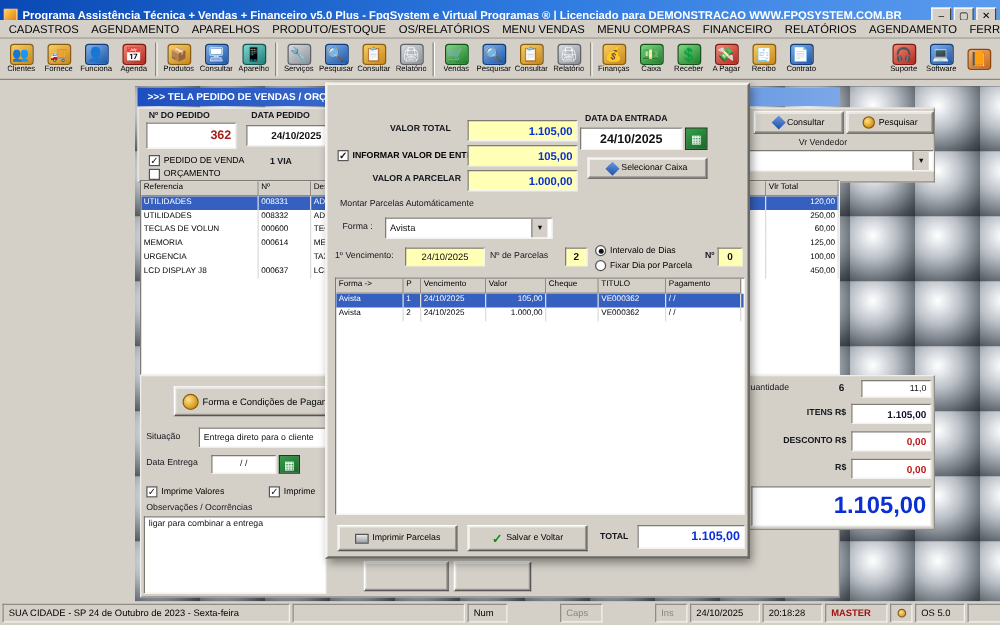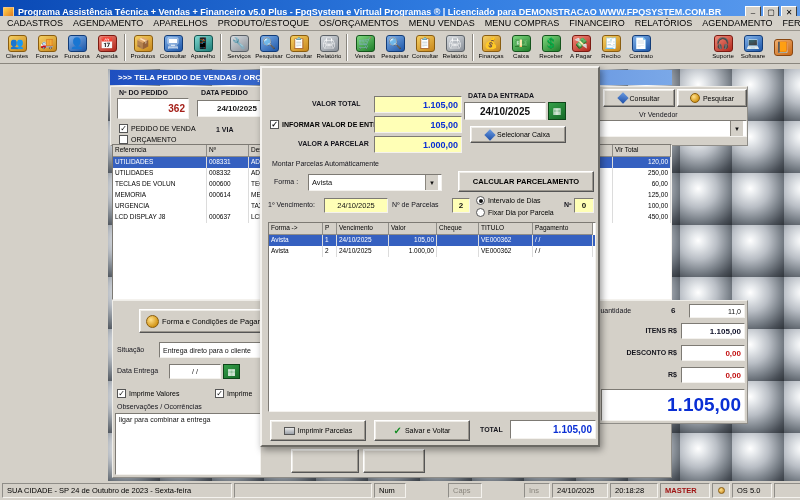--- a/index.html
+++ b/index.html
@@ -117,21 +117,21 @@
     <span class="winbtn">▢</span>
     <span class="winbtn">✕</span>
   </span>
 </div>
 
 <div class="menubar">
   <span class="menu-item">CADASTROS</span>
   <span class="menu-item">AGENDAMENTO</span>
   <span class="menu-item">APARELHOS</span>
   <span class="menu-item">PRODUTO/ESTOQUE</span>
-  <span class="menu-item">OS/ORÇAMENTOS</span>
+  <span class="menu-item">OS/RELATÓRIOS</span>
   <span class="menu-item">MENU VENDAS</span>
   <span class="menu-item">MENU COMPRAS</span>
   <span class="menu-item">FINANCEIRO</span>
   <span class="menu-item">RELATÓRIOS</span>
   <span class="menu-item">AGENDAMENTO</span>
   <span class="menu-item">FERRAMENTAS</span>
 
 </div>
 
 <div class="toolbar">
@@ -386,21 +386,20 @@
       <span class="dia"></span>
       <span>Selecionar Caixa</span>
     </div>
 
     <span class="lbl" style="left:10px;top:92px;">Montar Parcelas Automáticamente</span>
     <span class="lbl" style="left:12px;top:110px;">Forma :</span>
     <div class="field" style="left:46px;top:106px;width:134px;height:17px;font-size:7.5px;">
       <span>Avista</span>
       <span class="arrow">▼</span>
     </div>
-    <div class="btn b" style="left:196px;top:103px;width:136px;height:21px;font-size:7.5px;">CALCULAR  PARCELAMENTO</div>
 
     <span class="lbl" style="left:6px;top:133px;">1º Vencimento:</span>
     <div class="field y c" style="left:62px;top:130px;width:64px;height:15px;font-size:7.5px;">24/10/2025</div>
     <span class="lbl" style="left:130px;top:133px;">Nº de Parcelas</span>
     <div class="field y c b" style="left:190px;top:130px;width:18px;height:15px;">2</div>
     <span class="chk" style="left:214px;top:128px;">
       <span class="rad">
           <span class="raddot"></span>
         </span>
       <span>Intervalo de Dias</span>

